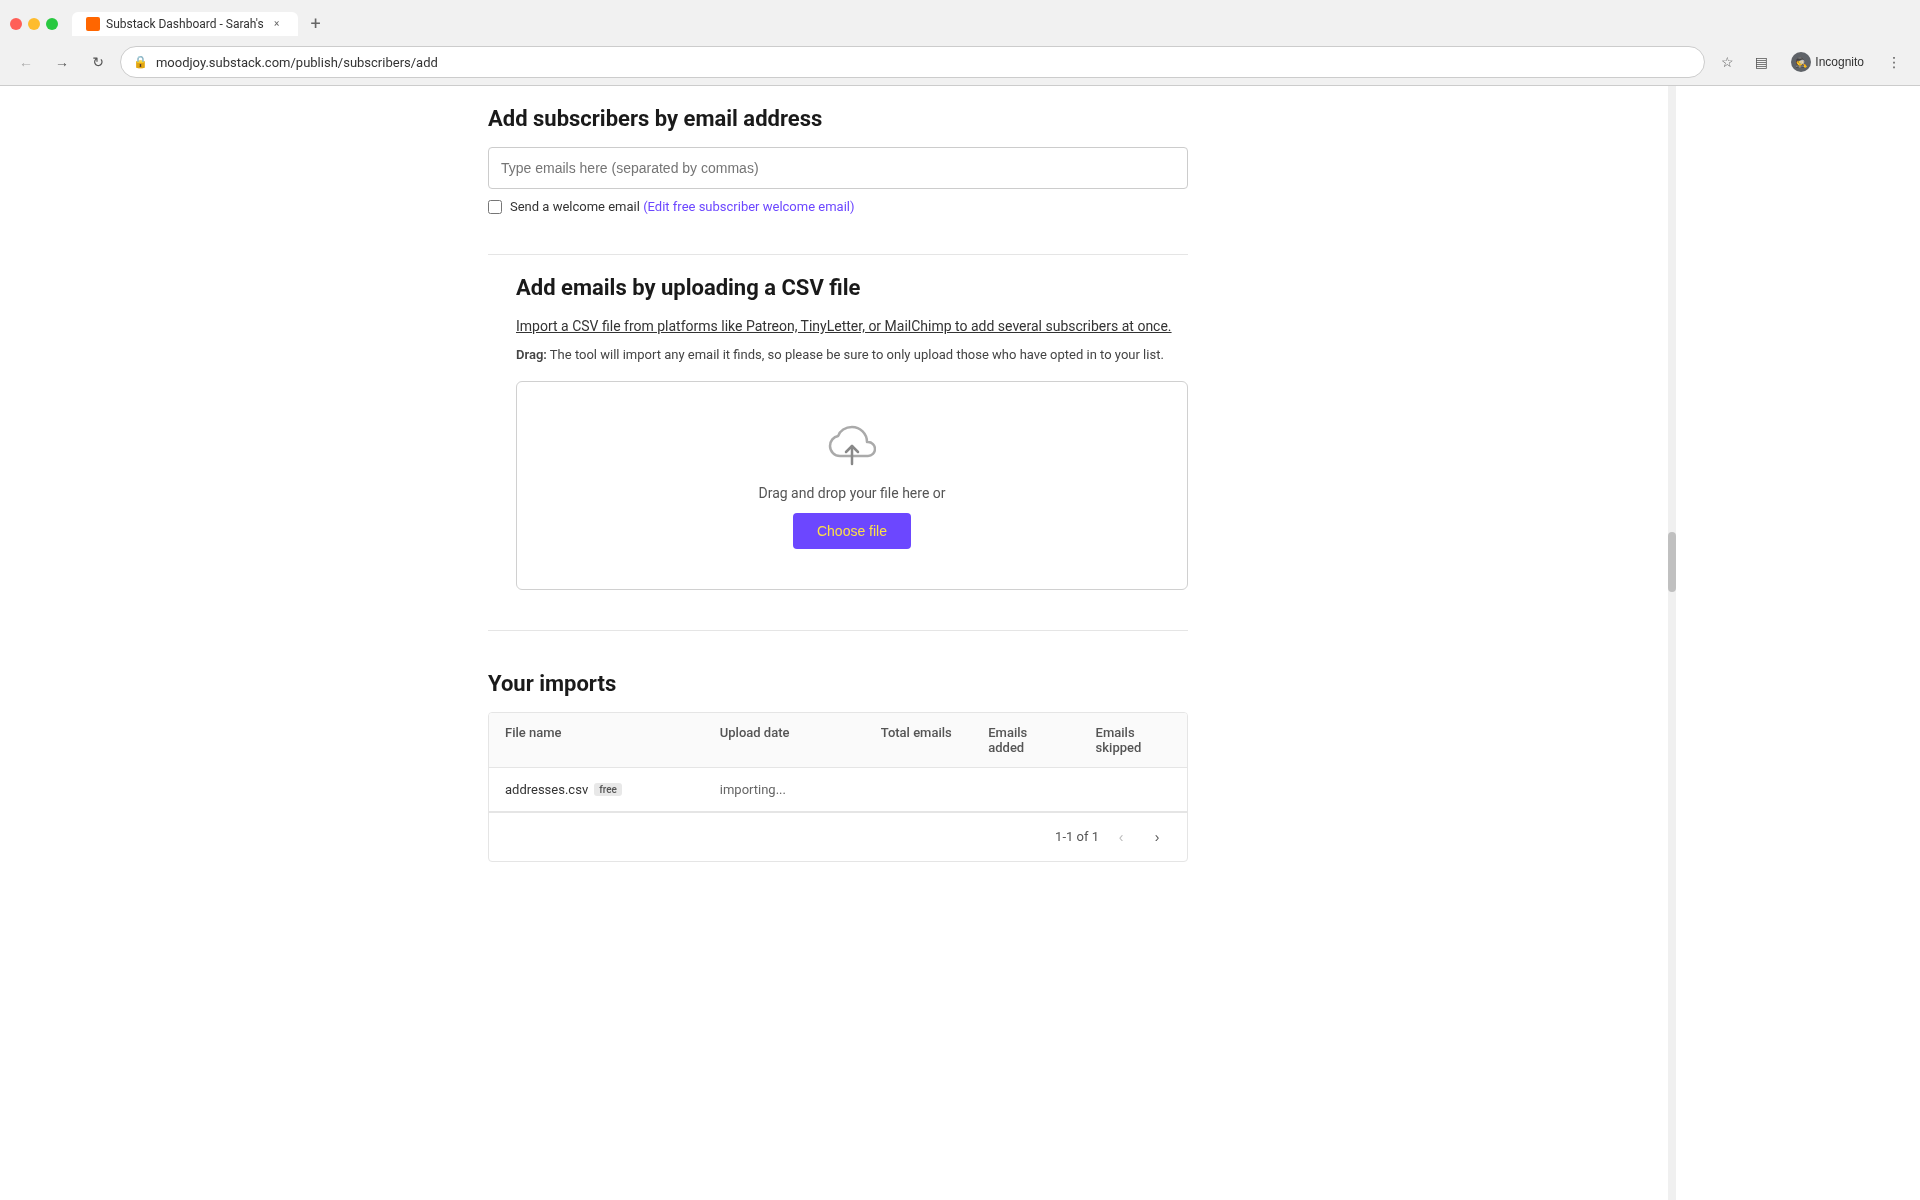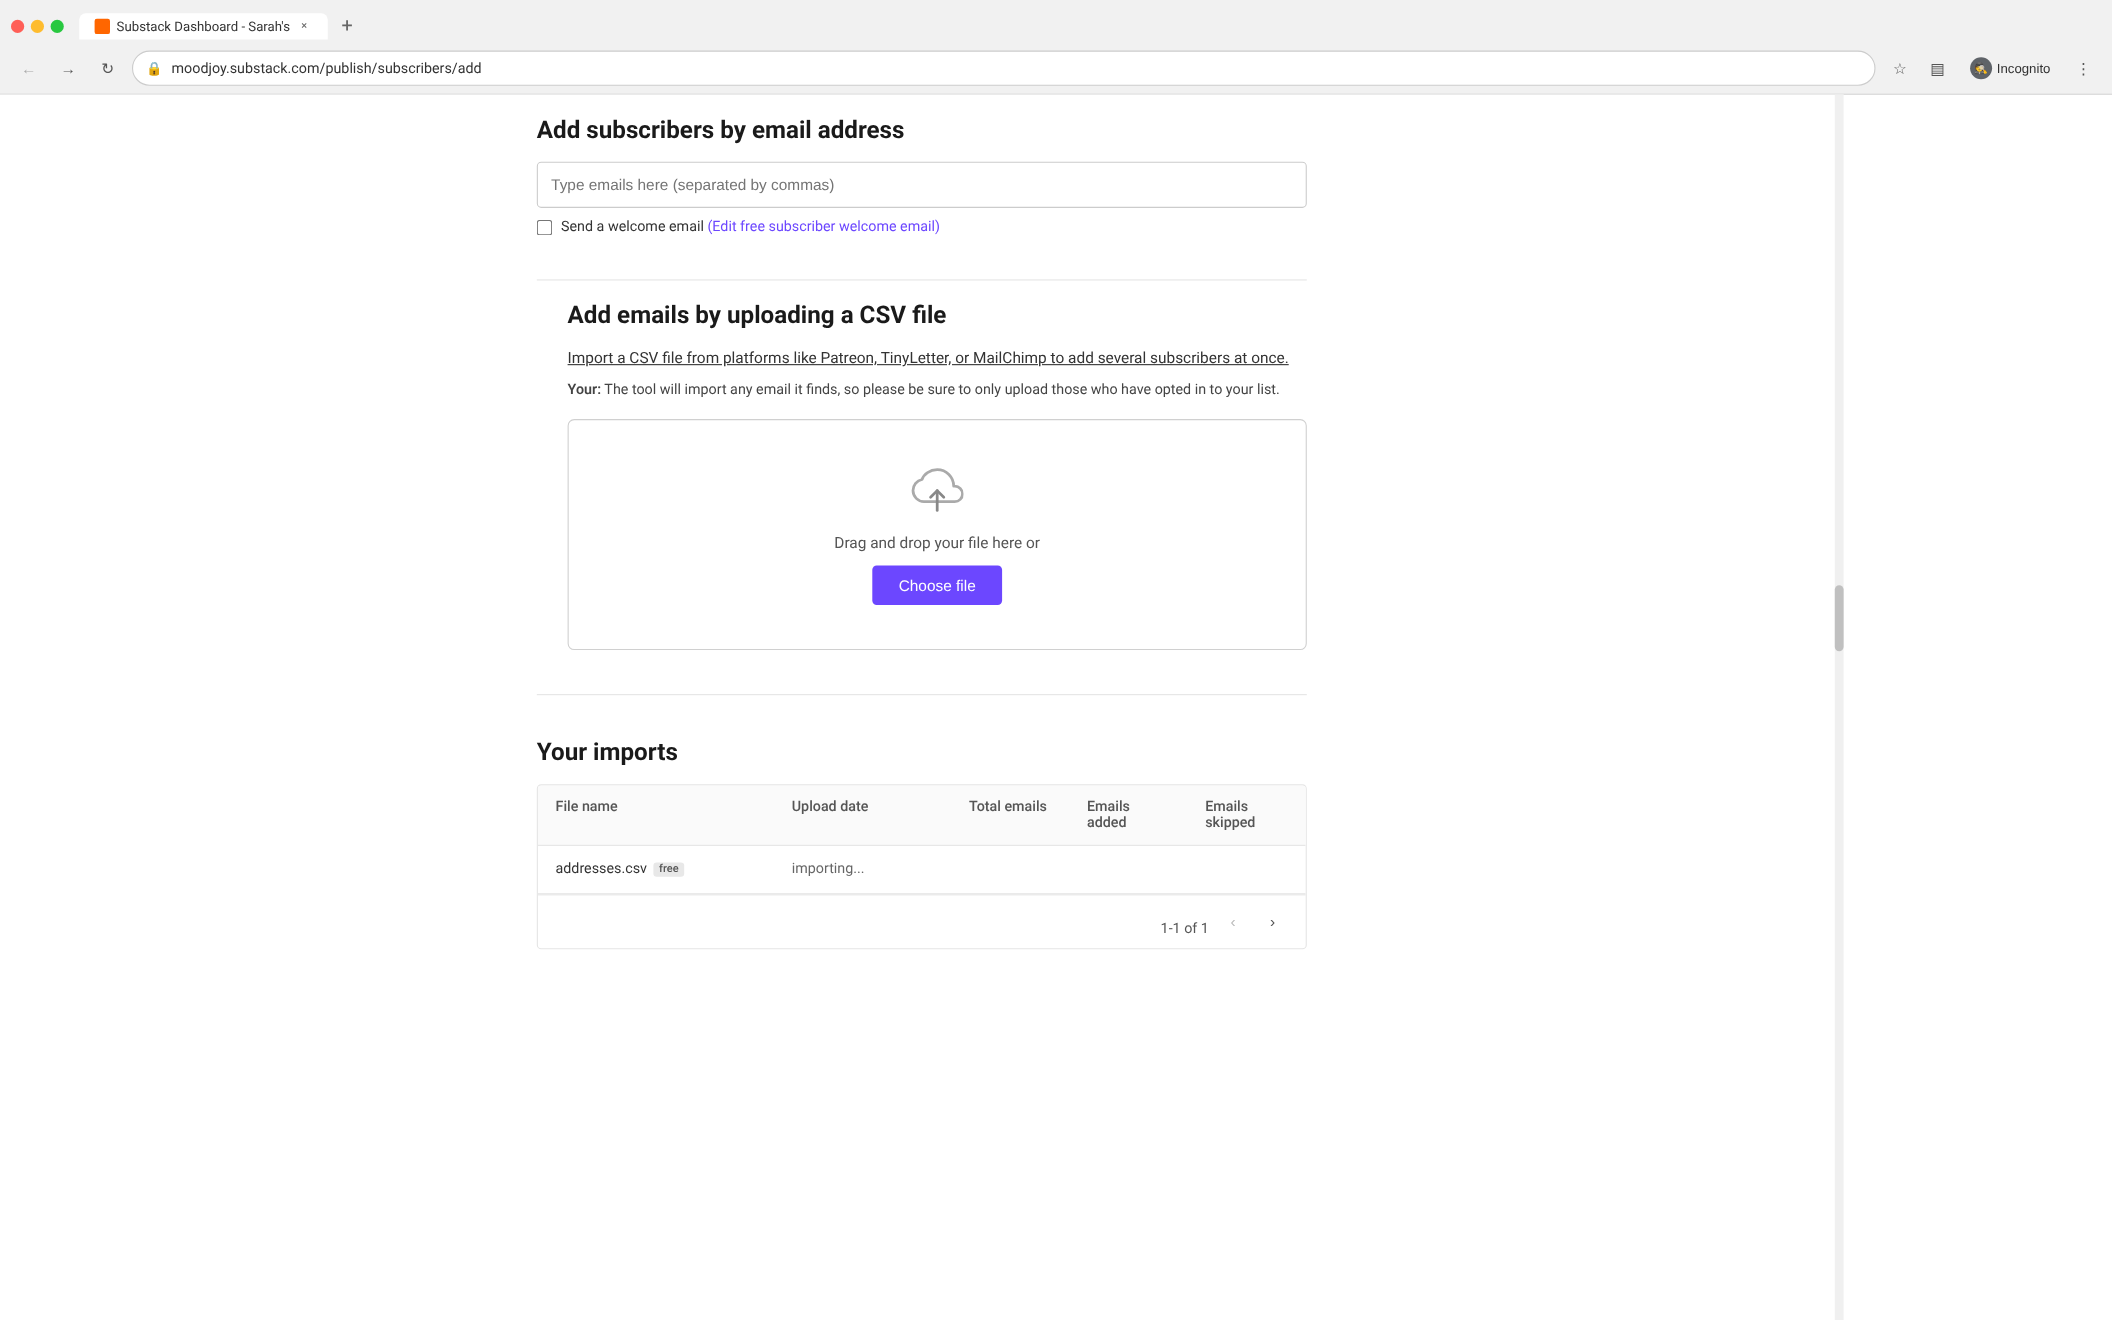--- a/index.html
+++ b/index.html
@@ -267,21 +267,21 @@
     .upload-icon-container svg {
       width: 48px;
       height: 48px;
     }
     .drop-text {
       font-size: 14px;
       color: #555;
     }
     .choose-file-btn {
       background: #6c47ff;
-      color: #ffffff;
+      color: #fde047;
       border: none;
       border-radius: 4px;
       padding: 10px 24px;
       font-size: 14px;
       font-weight: 500;
       cursor: pointer;
     }
 
     
     .section-imports {
@@ -337,21 +337,21 @@
       font-weight: 500;
     }
     .importing-text {
       color: #666;
       font-style: normal;
     }
 
     
     .pagination-row {
       display: flex;
-      align-items: flex-end;
+      align-items: center;
       justify-content: flex-end;
       padding: 10px 16px;
       gap: 8px;
       border-top: 1px solid #e5e5e5;
     }
     .pagination-text {
       font-size: 13px;
       color: #555;
     }
     .pagination-btn {
@@ -446,21 +446,21 @@
           </label>
         </div>
       </div>
 
       <hr class="divider">
 
       <div class="section-csv">
         <h2 class="section-title">Add emails by uploading a CSV file</h2>
         <p class="section-description">Import a CSV file from platforms like Patreon, TinyLetter, or MailChimp to add several subscribers at once.</p>
         <p class="section-note">
-          <strong>Your:</strong>
+          <strong>Drag:</strong>
           <span> The tool will import any email it finds, so please be sure to only upload those who have opted in to your list.</span>
         </p>
 
         <div class="drop-zone">
           <div class="upload-icon-container">
             <svg viewBox="0 0 48 48" fill="none" stroke="#888" stroke-width="2.5" stroke-linecap="round" stroke-linejoin="round">
 
               <path d="M12 34c-5.5 0-10-4.5-10-10 0-5 3.5-9.2 8.2-10.1C11.8 8.9 17.4 5 24 5c8.3 0 15 6.7 15 15h1c3.9 0 7 3.1 7 7s-3.1 7-7 7H12z" stroke="#aaa" fill="none"></path>
 
               <line x1="24" y1="42" x2="24" y2="24"></line>

